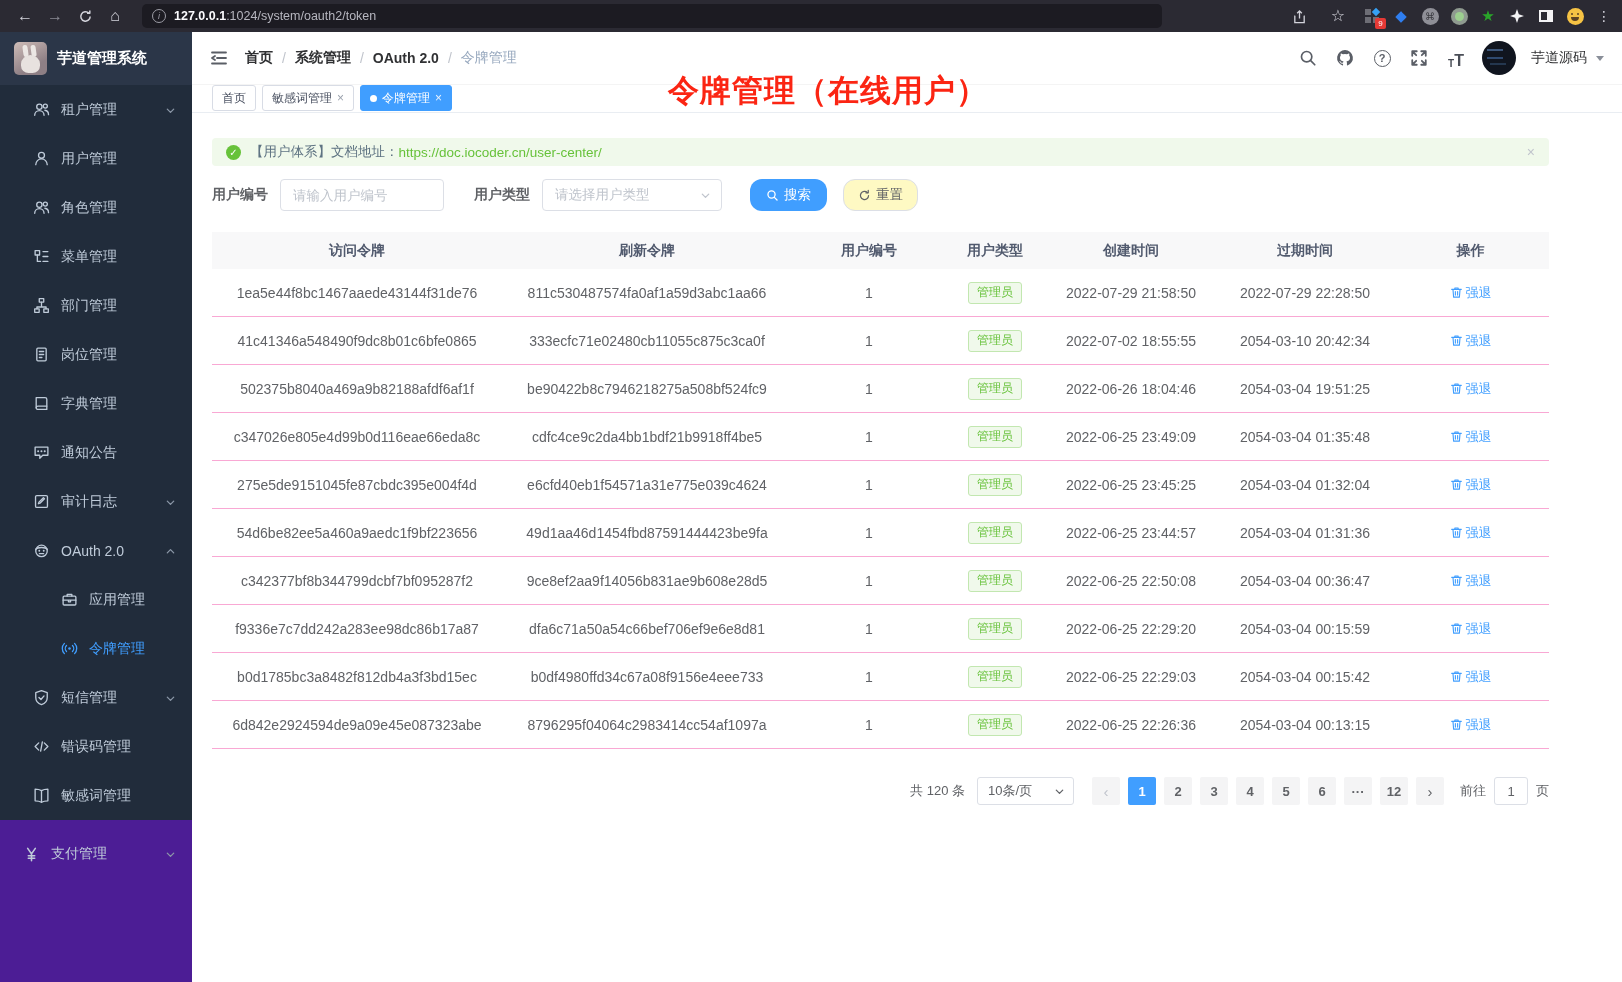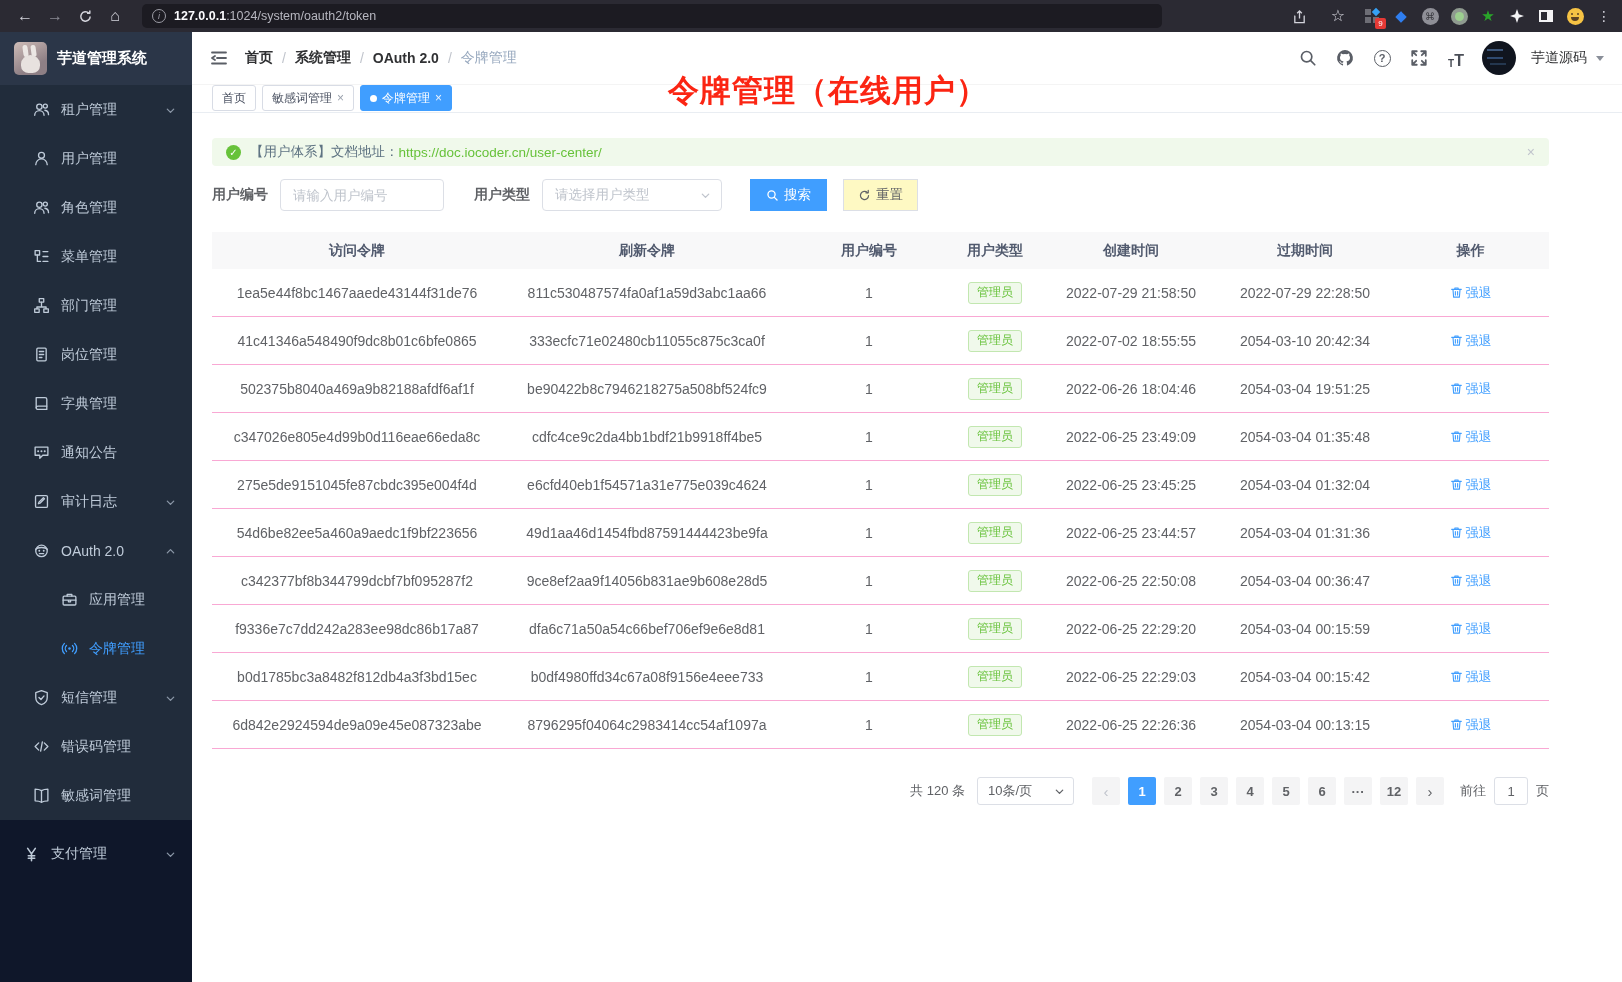--- a/index.html
+++ b/index.html
@@ -38,21 +38,21 @@
   .panel-white { width:14px; height:12px; border:2px solid #f3f3f5; border-right-width:6px; }
   .smiley { width:17px; height:17px; border-radius:50%; background:#f6c344; position:relative; }
   .smiley:before { content:""; position:absolute; left:4px; top:5px; width:2.5px; height:2.5px; border-radius:50%;
     background:#5d4324; box-shadow:6px 0 0 #5d4324; }
   .smiley:after { content:""; position:absolute; left:4.5px; bottom:3.5px; width:8px; height:4px;
     border-radius:0 0 8px 8px; background:#5d4324; }
   .dots3 { color:#d3d3db; font-size:14px; letter-spacing:1px; margin-left:3px; }
 
   
   .app { display:flex; height:950px; }
-  .sidebar { width:192px; background:#0f172a; flex-shrink:0; display:flex; flex-direction:column; }
+  .sidebar { width:192px; background:#4c1d95; flex-shrink:0; display:flex; flex-direction:column; }
   .logo-row { height:53px; display:flex; align-items:center; padding:0 14px; background:#2b3648; }
   .logo { width:33px; height:33px; border-radius:5px; background:linear-gradient(150deg,#cfbdb8,#8e7f85 70%); position:relative; overflow:hidden; flex-shrink:0; }
   .logo:before { content:""; position:absolute; left:9px; top:3px; width:5px; height:12px; background:#ece7e4; border-radius:3px; transform:rotate(-8deg); box-shadow:8px 1px 0 #ece7e4; }
   .logo:after { content:""; position:absolute; left:7px; top:13px; width:19px; height:18px; background:#e8e2df; border-radius:50% 50% 40% 40%; }
   .logo-title { color:#fff; font-size:15px; font-weight:700; margin-left:10px; white-space:nowrap; }
 
   .menu { flex:1; overflow:hidden; }
   .menu-sub-section { background:#212c3b; }
   .menu-root-section { padding-top:6px; }
   .menu-item { height:49px; display:flex; align-items:center; padding-left:32px; position:relative;
@@ -108,21 +108,21 @@
 
   .search-row { margin-top:13px; display:flex; align-items:center; }
   .f-label { font-size:14px; font-weight:700; color:#606266; margin-right:12px; }
   .f-input { width:164px; height:32px; border:1px solid #dcdfe6; border-radius:4px; padding:0 12px;
     font-size:13.5px; color:#606266; outline:none; font-family:inherit; }
   .f-input::placeholder { color:#bfc4cc; }
   .f-select { width:180px; height:32px; border:1px solid #dcdfe6; border-radius:4px; padding:0 10px 0 12px;
     display:flex; align-items:center; justify-content:space-between; cursor:pointer; margin-right:28px; }
   .f-select span { font-size:13.5px; color:#bfc4cc; }
   .sel-caret { width:11px; height:11px; color:#c0c4cc; }
-  .btn { height:32px; border-radius:0; font-size:13.5px; display:inline-flex; align-items:center;
+  .btn { height:32px; border-radius:12px; font-size:13.5px; display:inline-flex; align-items:center;
     justify-content:center; cursor:pointer; border:1px solid transparent; gap:5px; font-family:Liberation Sans, sans-serif; }
   .btn-primary { background:#409eff; color:#fff; padding:0 15px; }
   .btn-plain { background:#fef9c3; color:#606266; border-color:#dcdfe6; padding:0 14px; margin-left:16px; }
   .btn svg { width:13px; height:13px; }
 
   
   .table { margin-top:21px; width:1337px; font-size:14px; }
   .thead { display:flex; height:37px; background:#f8f8f9; align-items:center; }
   .th { color:#515a6e; font-weight:700; text-align:center; font-size:14px; }
   .tr { display:flex; height:48px; align-items:center; border-bottom:1px solid #f9a8d4; }

